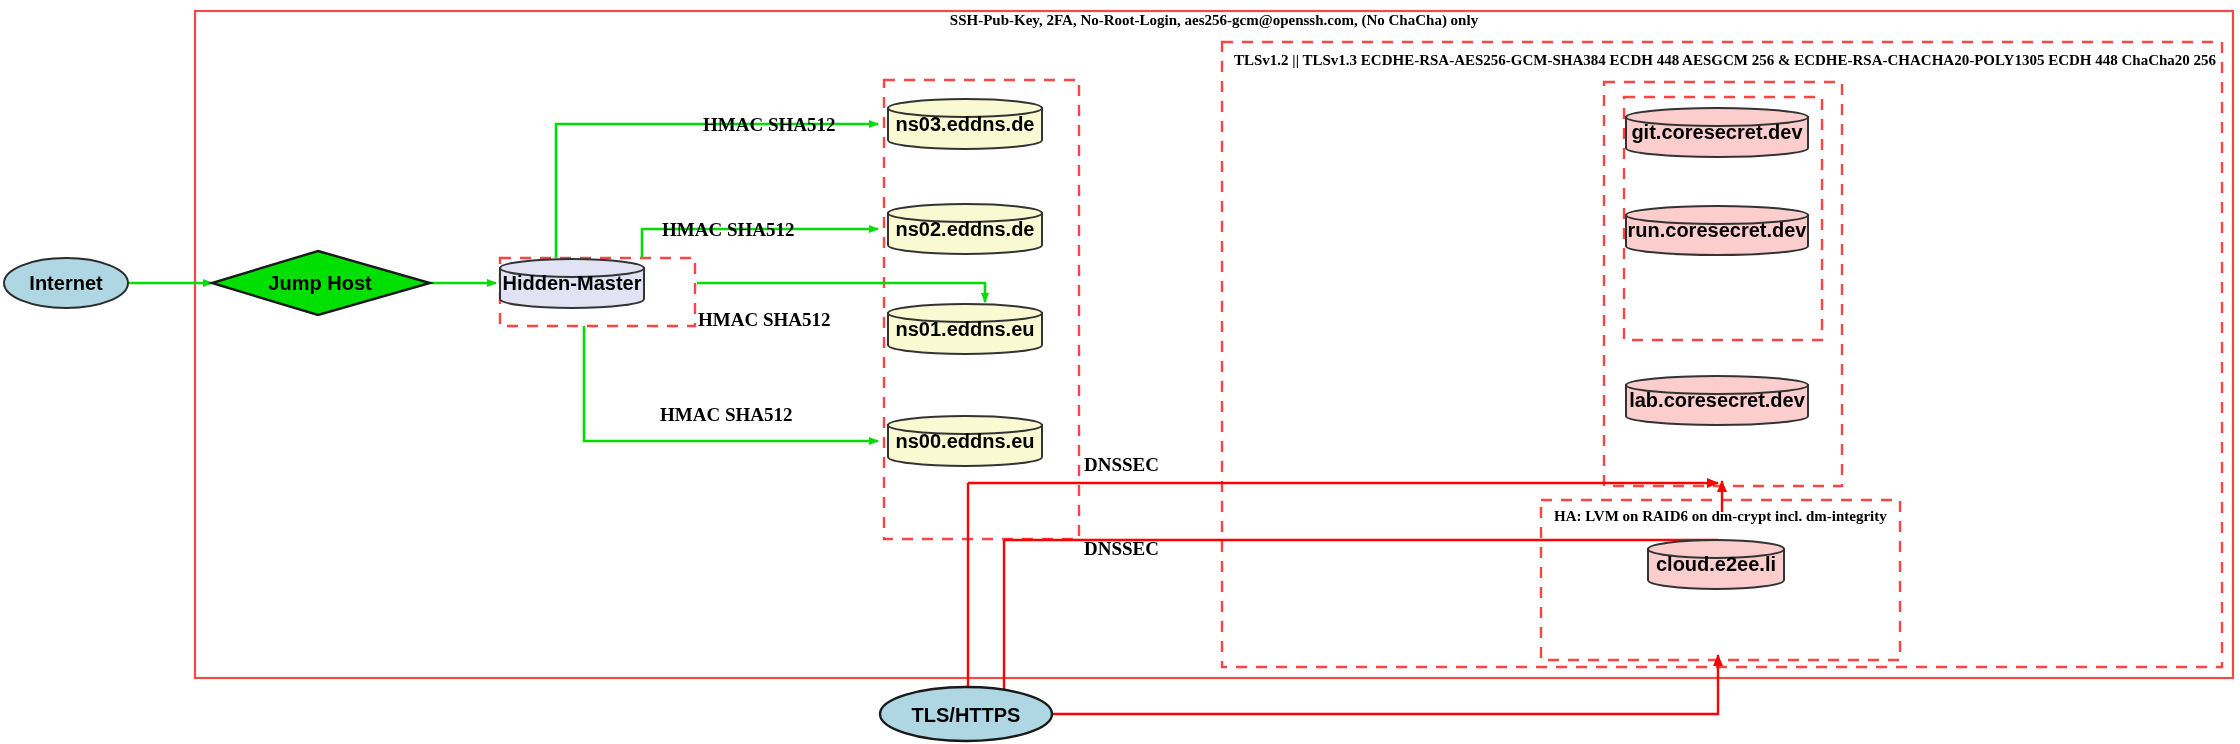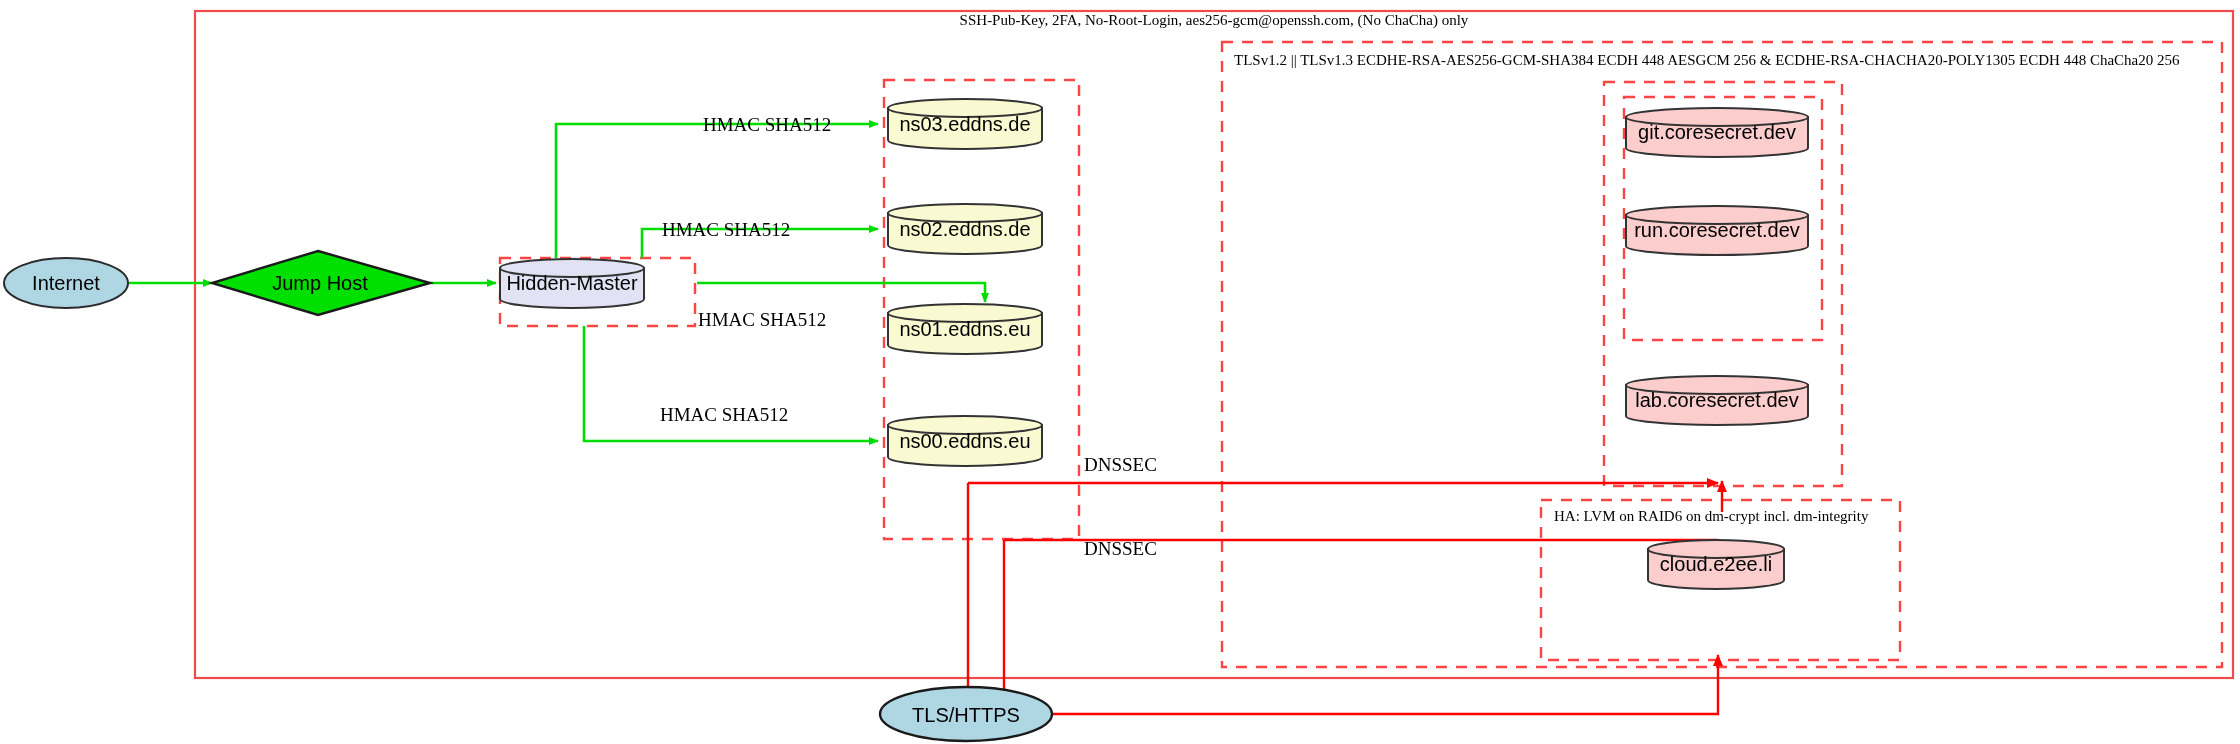--- a/index.html
+++ b/index.html
@@ -7,20 +7,21 @@
     padding: 0;
     background: #ffffff;
   }
   #canvas {
     position: relative;
     width: 2240px;
     height: 744px;
     background: #ffffff;
     font-family: "Liberation Sans", sans-serif;
     overflow: hidden;
+    font-weight: bold;
   }
   svg.layer {
     position: absolute;
     top: 0;
     left: 0;
     width: 2240px;
     height: 744px;
   }
   .cluster-label {
     font-family: "Liberation Serif", serif;

